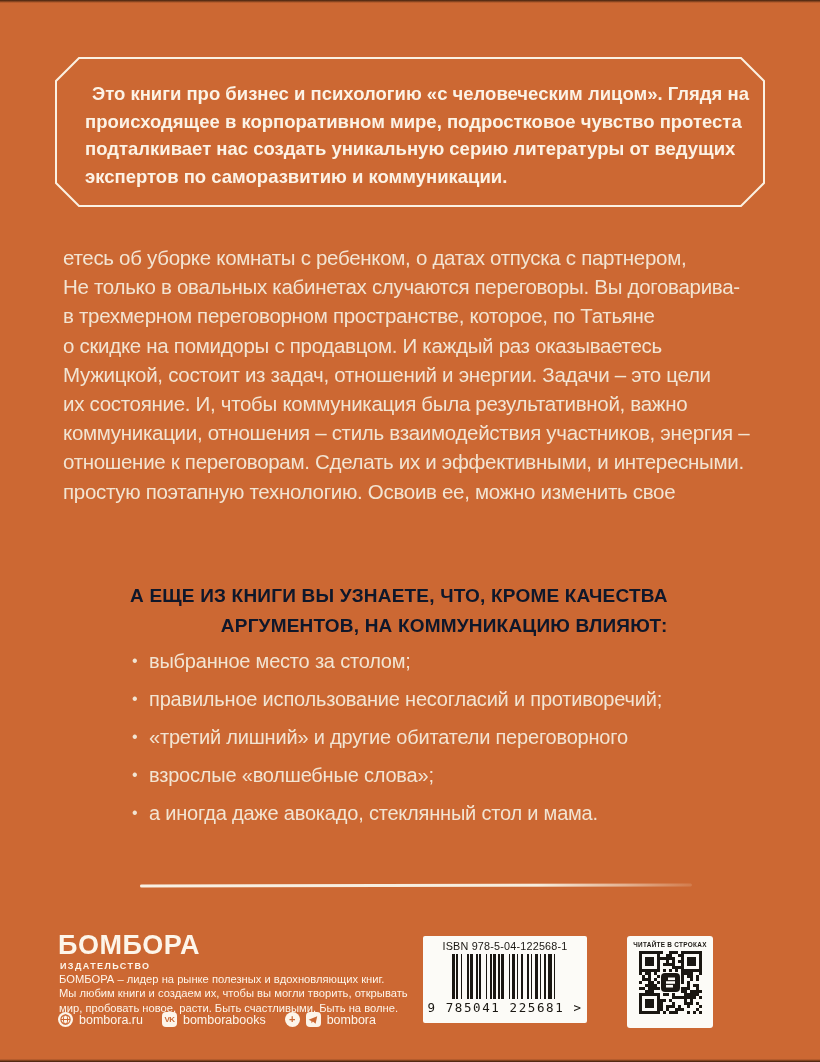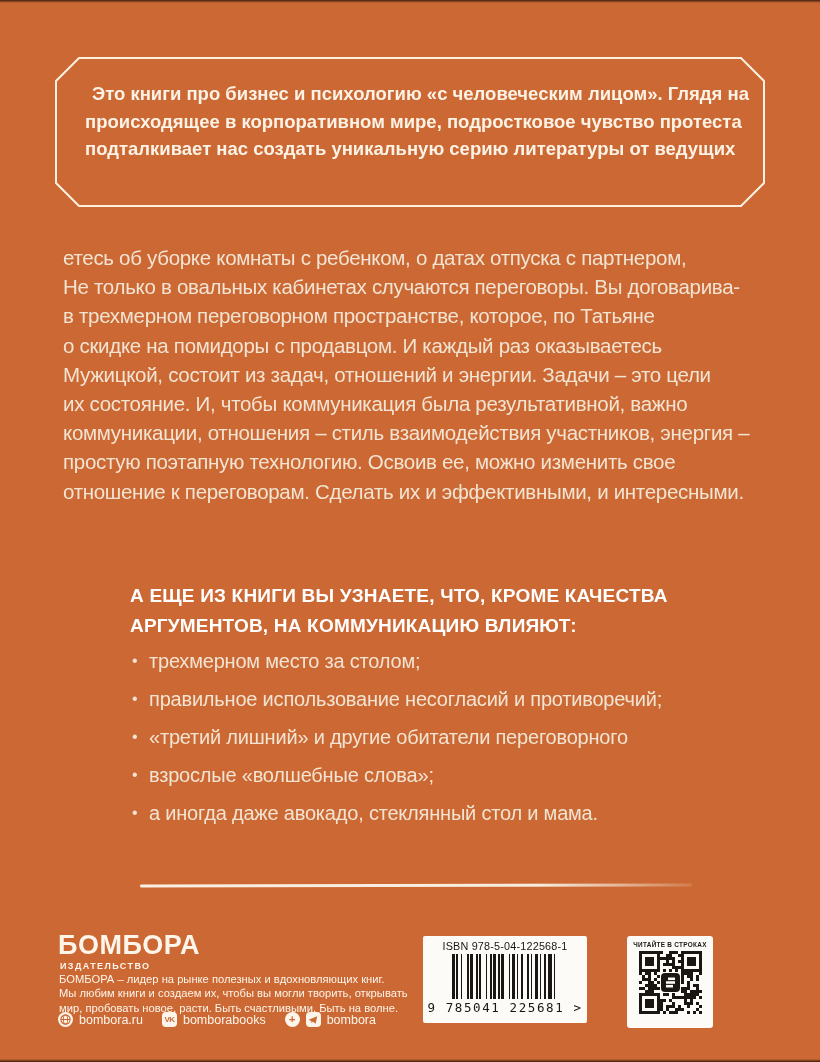--- a/index.html
+++ b/index.html
@@ -17,22 +17,22 @@
       color:#fcf3e6;font-weight:bold;font-size:18.5px;line-height:27.5px;letter-spacing:0;}
   .iline{white-space:nowrap;}
   .iline:first-child{text-indent:7px;}
 
   
   .description{position:absolute;left:63px;top:243px;width:730px;
       color:#f2e4d2;font-size:20.5px;line-height:29.2px;letter-spacing:-0.3px;}
   .dline{white-space:nowrap;}
 
   
-  .heading{position:absolute;left:130px;top:581px;color:#ffffff;font-weight:bold;
-      font-size:19px;line-height:30px;letter-spacing:0.2px;}
+  .heading{position:absolute;left:130px;top:581px;color:#0f172a;font-weight:bold;
+      font-size:19px;line-height:30px;letter-spacing:0.2px;text-align:right;}
   .hline{white-space:nowrap;}
 
   
   .bullets{position:absolute;left:132px;top:646px;width:620px;color:#f2e4d2;
       font-size:20px;line-height:30px;letter-spacing:-0.2px;}
   .bullet{display:flex;margin-bottom:8px;}
   .dot{width:17px;flex:0 0 17px;font-size:16px;line-height:30px;}
   .btxt div{white-space:nowrap;}
 
   
@@ -80,45 +80,46 @@
   <div class="edge bottom"></div>
 
   <div class="intro-box">
     <svg class="box-border" width="710" height="150" viewBox="0 0 710 150">
       <polygon points="24,1 686,1 709,24 709,126 686,149 24,149 1,126 1,24" fill="none" stroke="#fbf1e2" stroke-width="2" stroke-linejoin="miter"></polygon>
     </svg>
     <div class="intro-text">
       <div class="iline">Это книги про бизнес и психологию «с человеческим лицом». Глядя на</div>
       <div class="iline">происходящее в корпоративном мире, подростковое чувство протеста</div>
       <div class="iline">подталкивает нас создать уникальную серию литературы от ведущих</div>
+      <div class="iline">экспертов по саморазвитию и коммуникации.</div>
     </div>
   </div>
 
   <div class="description">
     <div class="dline">етесь об уборке комнаты с ребенком, о датах отпуска с партнером,</div>
     <div class="dline">Не только в овальных кабинетах случаются переговоры. Вы договарива-</div>
     <div class="dline">в трехмерном переговорном пространстве, которое, по Татьяне</div>
     <div class="dline">о скидке на помидоры с продавцом. И каждый раз оказываетесь</div>
     <div class="dline">Мужицкой, состоит из задач, отношений и энергии. Задачи – это цели</div>
     <div class="dline">их состояние. И, чтобы коммуникация была результативной, важно</div>
     <div class="dline">коммуникации, отношения – стиль взаимодействия участников, энергия –</div>
+    <div class="dline">отношение к переговорам. Сделать их и эффективными, и интересными.</div>
     <div class="dline">простую поэтапную технологию. Освоив ее, можно изменить свое</div>
-    <div class="dline">отношение к переговорам. Сделать их и эффективными, и интересными.</div>
   </div>
 
   <div class="heading">
     <div class="hline">А ЕЩЕ ИЗ КНИГИ ВЫ УЗНАЕТЕ, ЧТО, КРОМЕ КАЧЕСТВА</div>
     <div class="hline">АРГУМЕНТОВ, НА КОММУНИКАЦИЮ ВЛИЯЮТ:</div>
   </div>
 
   <div class="bullets">
     <div class="bullet">
       <span class="dot">•</span>
       <div class="btxt">
-          <div>трехмерном место за столом;</div>
+          <div>выбранное место за столом;</div>
         </div>
     </div>
     <div class="bullet">
       <span class="dot">•</span>
       <div class="btxt">
           <div>правильное использование несогласий и противоречий;</div>
         </div>
     </div>
     <div class="bullet">
       <span class="dot">•</span>

